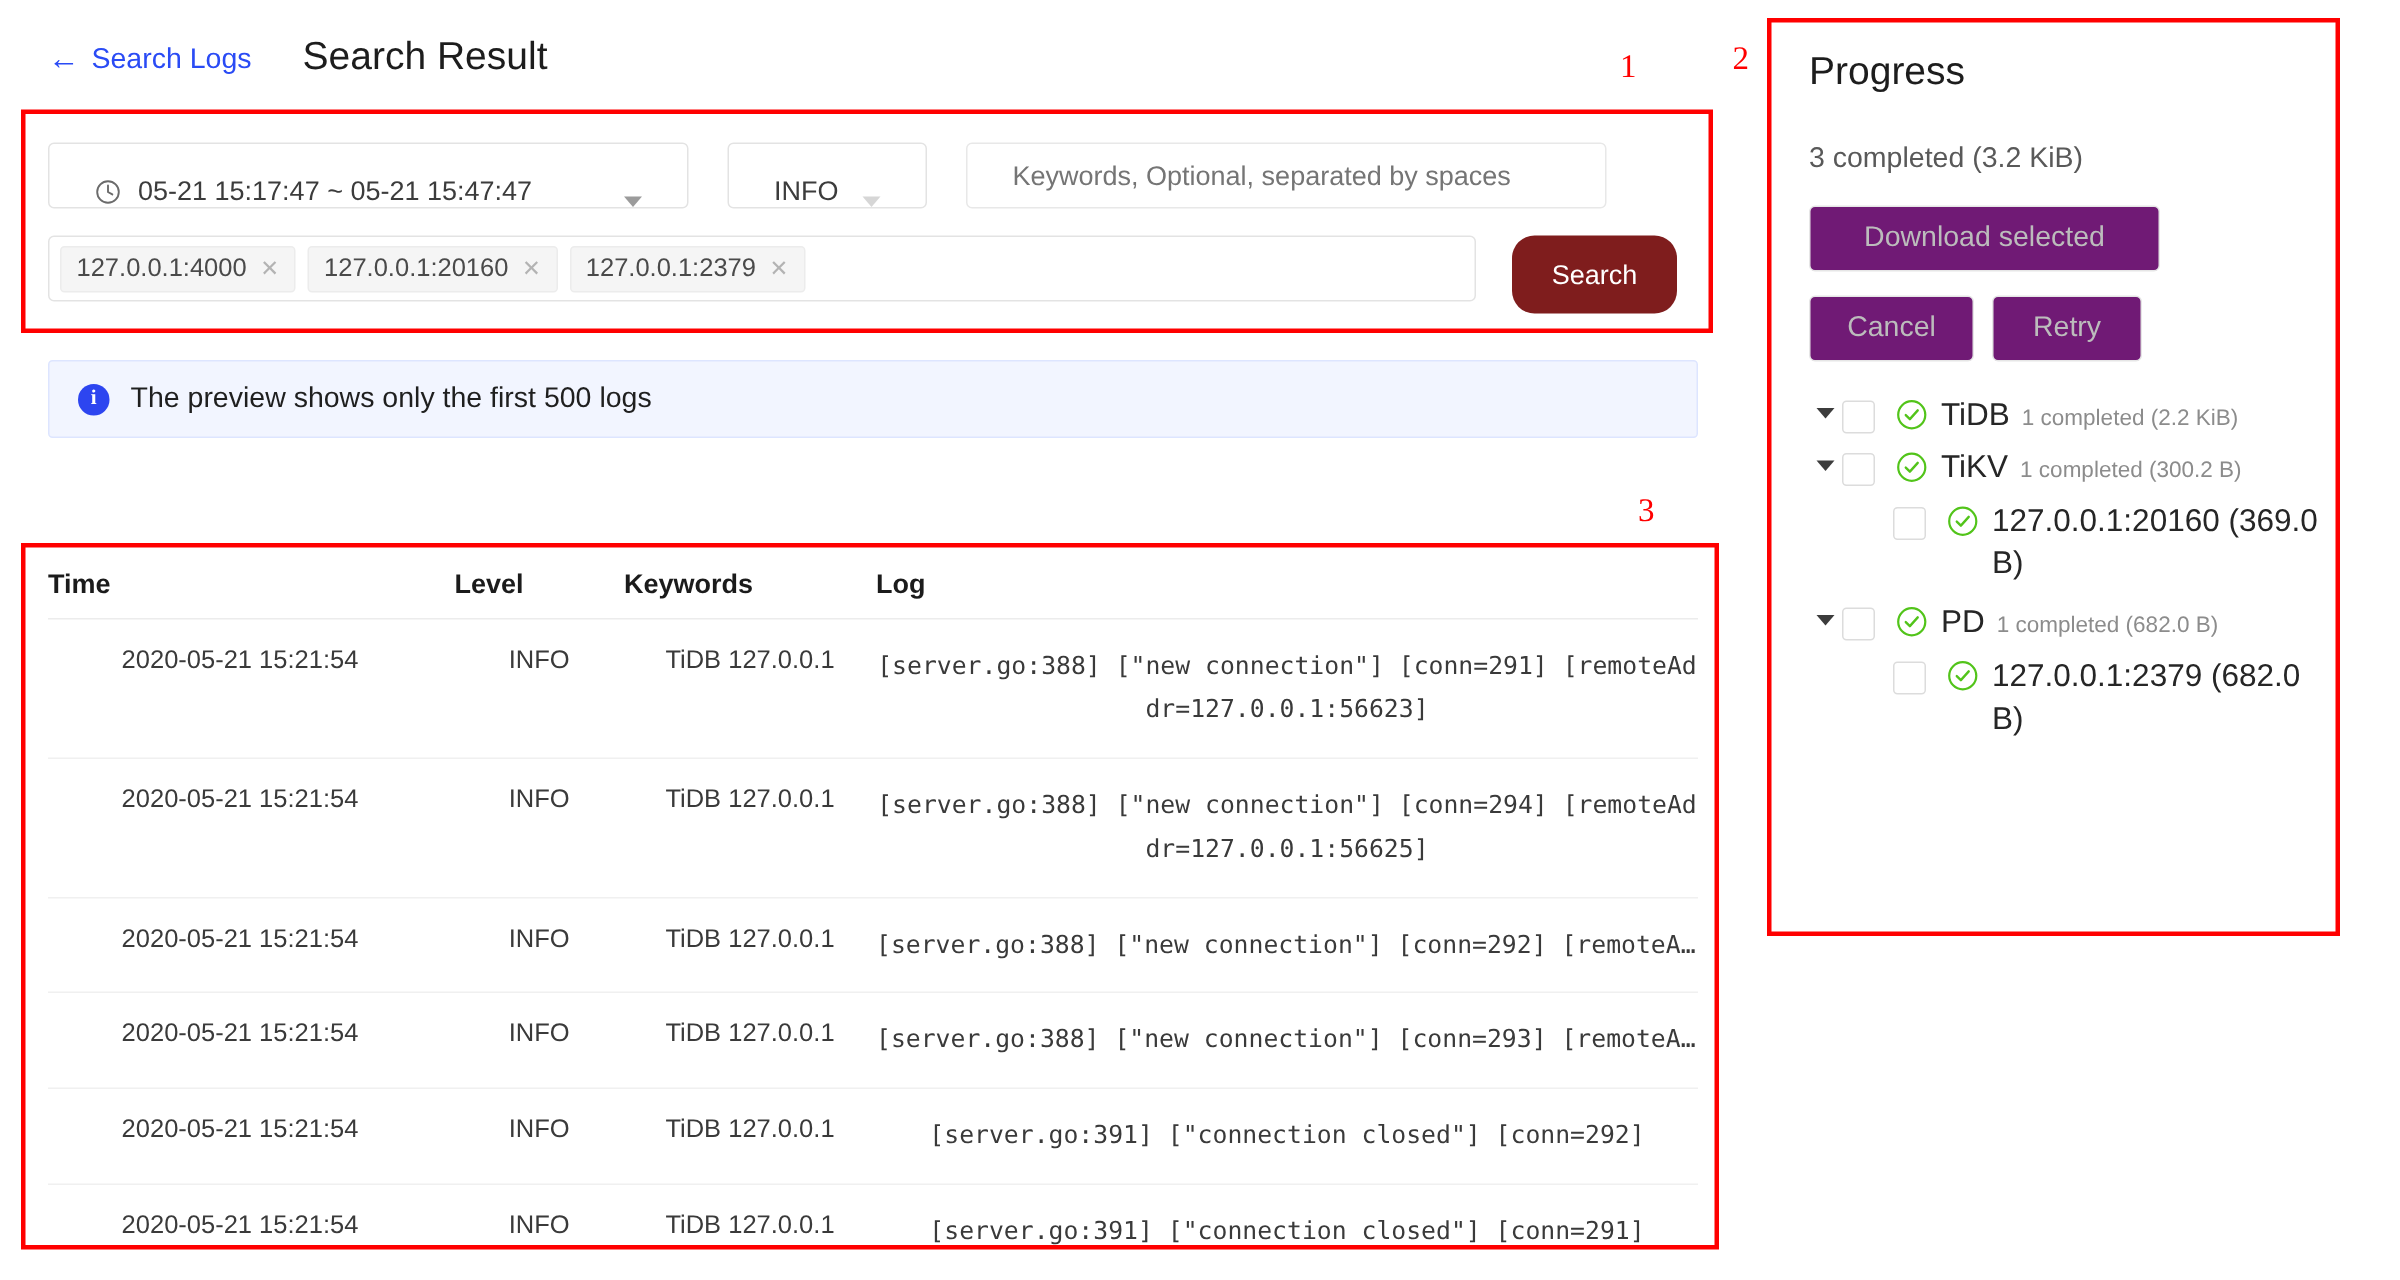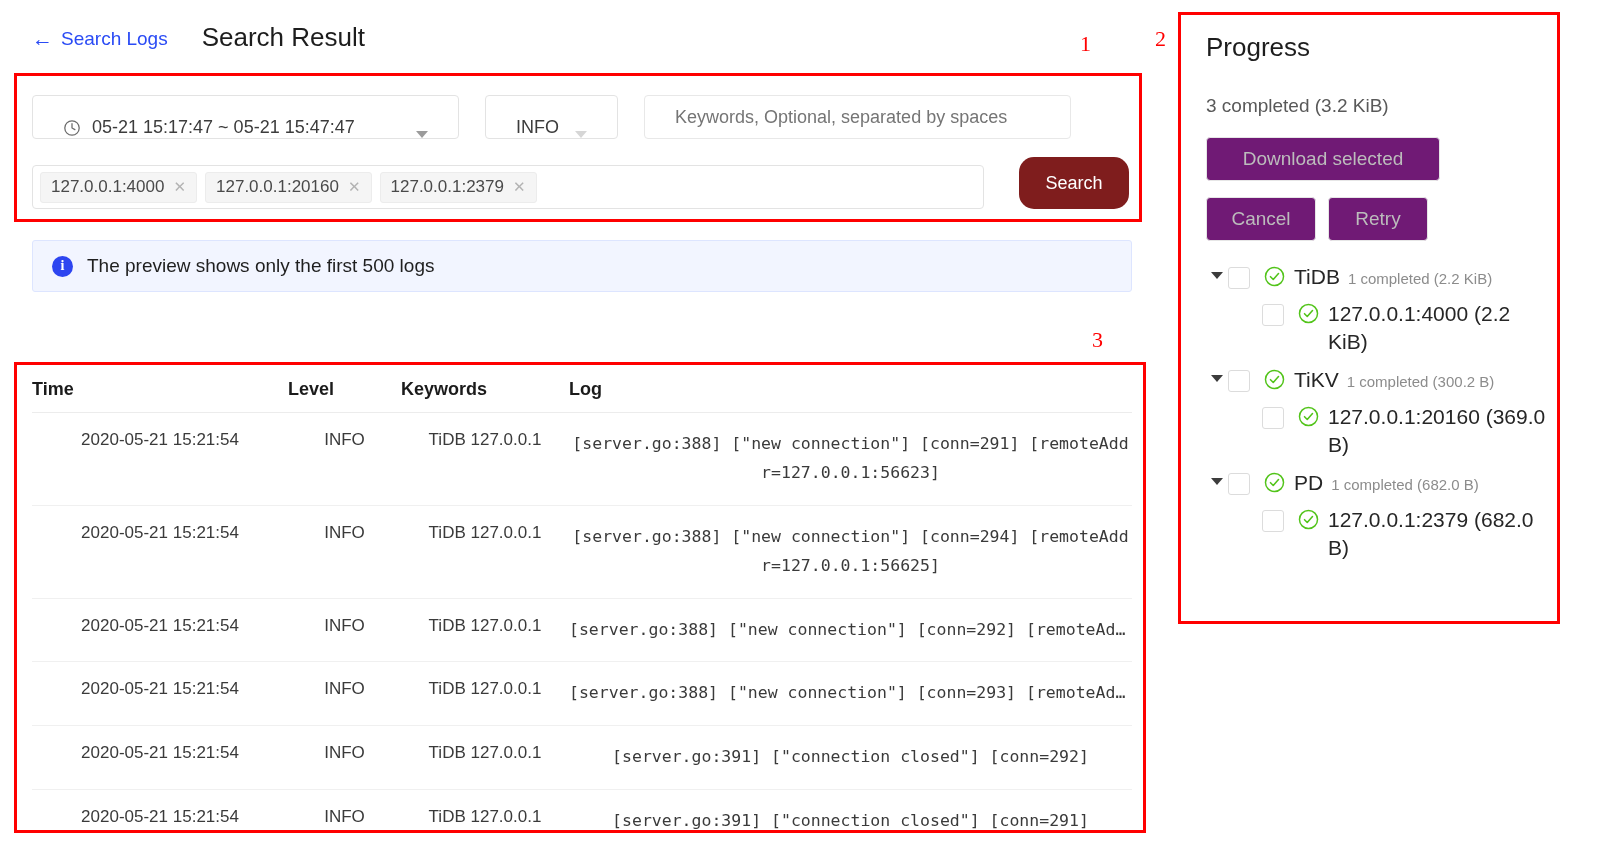--- a/index.html
+++ b/index.html
@@ -58,21 +58,21 @@
     border-top: 7px solid #8a8a8a;
     opacity: .85;
   }
   .caret.light { border-top-color: #cfcfcf; }
   .level-select { width: 133px; justify-content: space-between; }
   .keywords-input {
     width: 427px; color: #bcbcbc;
     border-color: #e8e8e8;
   }
 
-  .filter-row-2 { display: flex; align-items: flex-end; gap: 35px; margin-top: 18px; }
+  .filter-row-2 { display: flex; align-items: flex-start; gap: 24px; margin-top: 18px; }
   .tag-box {
     width: 952px; height: 44px;
     border: 1px solid #e3e3e3; border-radius: 4px;
     background: #fff;
     display: flex; align-items: center; gap: 8px;
     padding: 0 7px;
   }
   .tag {
     background: #f5f5f5;
     border: 1px solid #ececec;
@@ -124,21 +124,21 @@
     font-size: 18px; font-weight: bold; color: #1b1b1b;
     border-bottom: 1px solid #ececec;
   }
   .tbl-row {
     display: flex; align-items: flex-start;
     padding: 17px 0 17px 0;
     border-bottom: 1px solid #f0f0f0;
     font-size: 17px; color: #3a3a3a; text-align: center;
   }
   .c-time  { width: 256px; flex: none; }
-  .c-level { width: 113px; flex: none; }
+  .c-level { width: 113px; flex: none; margin-left: 15px; }
   .c-comp  { width: 168px; flex: none; }
   .c-log   { flex: 1; min-width: 0; }
   .tbl-head .c-log, .tbl-head .c-time,
   .tbl-head .c-level, .tbl-head .c-comp { line-height: 1; }
   .log-cell {
     font-family: "DejaVu Sans Mono", monospace;
     font-size: 16.5px;
     color: #3a3a3a;
     line-height: 1.75;
     white-space: pre-wrap;
@@ -364,91 +364,79 @@
           <span class="node-main">
             <svg class="check-ico" viewBox="0 0 20 20">
               <circle cx="10" cy="10" r="8.6" fill="none" stroke="#52c41a" stroke-width="1.4"></circle>
               <path d="M6.2 10.2 L8.8 12.8 L13.8 7.2" fill="none" stroke="#52c41a" stroke-width="1.5" stroke-linecap="round" stroke-linejoin="round"></path>
             </svg>
             <span>
               <span class="node-name">TiDB</span><span class="node-meta">1 completed (2.2 KiB)</span>
             </span>
           </span>
         </div>
+      </div>
+
+      <div class="tree-group">
+        <div class="tree-parent">
+          <span class="tri">
+              <i></i>
+            </span>
+          <span class="cbx"></span>
+          <span class="parent-gap"></span>
+          <span class="node-main">
+            <svg class="check-ico" viewBox="0 0 20 20">
+              <circle cx="10" cy="10" r="8.6" fill="none" stroke="#52c41a" stroke-width="1.4"></circle>
+              <path d="M6.2 10.2 L8.8 12.8 L13.8 7.2" fill="none" stroke="#52c41a" stroke-width="1.5" stroke-linecap="round" stroke-linejoin="round"></path>
+            </svg>
+            <span>
+              <span class="node-name">TiKV</span><span class="node-meta">1 completed (300.2 B)</span>
+            </span>
+          </span>
+        </div>
         <div class="tree-child">
           <span class="child-indent"></span>
           <span class="cbx"></span>
           <span class="parent-gap"></span>
           <span class="node-main">
             <svg class="check-ico" viewBox="0 0 20 20">
               <circle cx="10" cy="10" r="8.6" fill="none" stroke="#52c41a" stroke-width="1.4"></circle>
               <path d="M6.2 10.2 L8.8 12.8 L13.8 7.2" fill="none" stroke="#52c41a" stroke-width="1.5" stroke-linecap="round" stroke-linejoin="round"></path>
             </svg>
-            <span class="child-text">127.0.0.1:4000 (2.2 KiB)</span>
+            <span class="child-text">127.0.0.1:20160 (369.0 B)</span>
           </span>
         </div>
       </div>
 
       <div class="tree-group">
         <div class="tree-parent">
           <span class="tri">
               <i></i>
             </span>
           <span class="cbx"></span>
           <span class="parent-gap"></span>
           <span class="node-main">
             <svg class="check-ico" viewBox="0 0 20 20">
               <circle cx="10" cy="10" r="8.6" fill="none" stroke="#52c41a" stroke-width="1.4"></circle>
               <path d="M6.2 10.2 L8.8 12.8 L13.8 7.2" fill="none" stroke="#52c41a" stroke-width="1.5" stroke-linecap="round" stroke-linejoin="round"></path>
             </svg>
             <span>
-              <span class="node-name">TiKV</span><span class="node-meta">1 completed (300.2 B)</span>
+              <span class="node-name">PD</span><span class="node-meta">1 completed (682.0 B)</span>
             </span>
           </span>
         </div>
         <div class="tree-child">
           <span class="child-indent"></span>
           <span class="cbx"></span>
           <span class="parent-gap"></span>
           <span class="node-main">
             <svg class="check-ico" viewBox="0 0 20 20">
               <circle cx="10" cy="10" r="8.6" fill="none" stroke="#52c41a" stroke-width="1.4"></circle>
               <path d="M6.2 10.2 L8.8 12.8 L13.8 7.2" fill="none" stroke="#52c41a" stroke-width="1.5" stroke-linecap="round" stroke-linejoin="round"></path>
             </svg>
-            <span class="child-text">127.0.0.1:20160 (369.0 B)</span>
-          </span>
-        </div>
-      </div>
-
-      <div class="tree-group">
-        <div class="tree-parent">
-          <span class="tri">
-              <i></i>
-            </span>
-          <span class="cbx"></span>
-          <span class="parent-gap"></span>
-          <span class="node-main">
-            <svg class="check-ico" viewBox="0 0 20 20">
-              <circle cx="10" cy="10" r="8.6" fill="none" stroke="#52c41a" stroke-width="1.4"></circle>
-              <path d="M6.2 10.2 L8.8 12.8 L13.8 7.2" fill="none" stroke="#52c41a" stroke-width="1.5" stroke-linecap="round" stroke-linejoin="round"></path>
-            </svg>
-            <span>
-              <span class="node-name">PD</span><span class="node-meta">1 completed (682.0 B)</span>
-            </span>
-          </span>
-        </div>
-        <div class="tree-child">
-          <span class="child-indent"></span>
-          <span class="cbx"></span>
-          <span class="parent-gap"></span>
-          <span class="node-main">
-            <svg class="check-ico" viewBox="0 0 20 20">
-              <circle cx="10" cy="10" r="8.6" fill="none" stroke="#52c41a" stroke-width="1.4"></circle>
-              <path d="M6.2 10.2 L8.8 12.8 L13.8 7.2" fill="none" stroke="#52c41a" stroke-width="1.5" stroke-linecap="round" stroke-linejoin="round"></path>
-            </svg>
             <span class="child-text">127.0.0.1:2379 (682.0 B)</span>
           </span>
         </div>
       </div>
 
     </div>
   </div>
 
   <div class="anno-box" id="anno-1"></div>
   <div class="anno-box" id="anno-2"></div>

